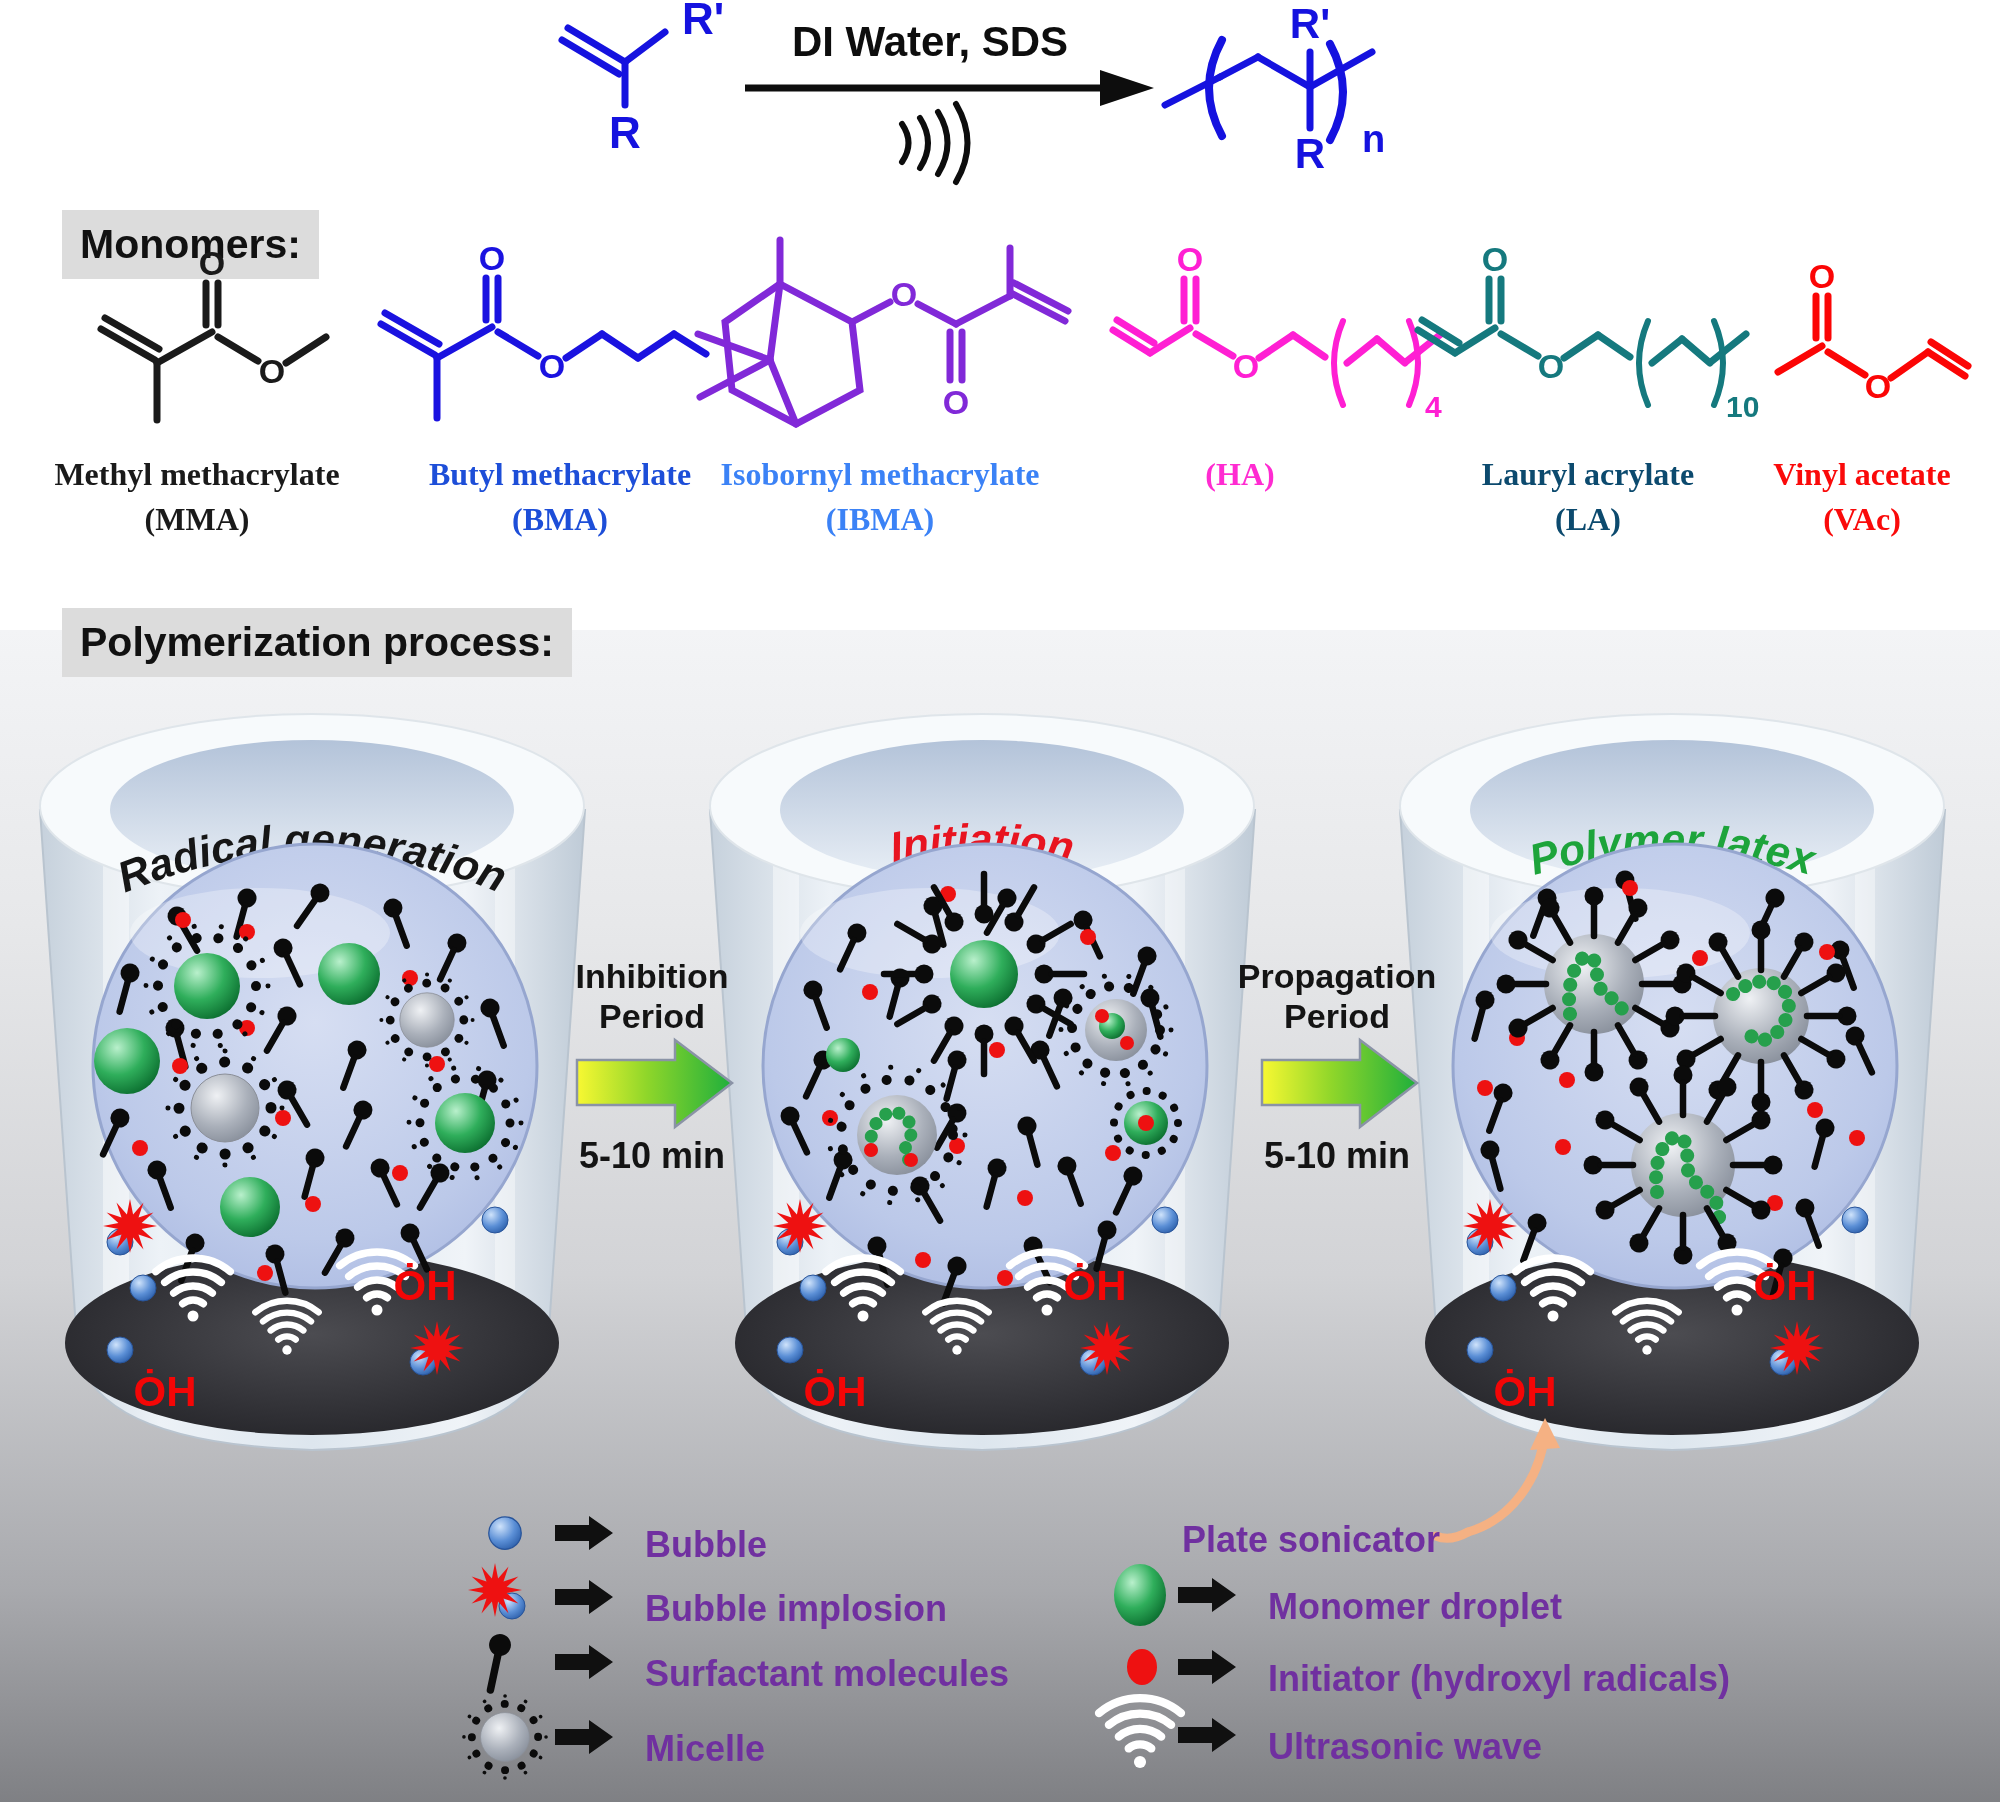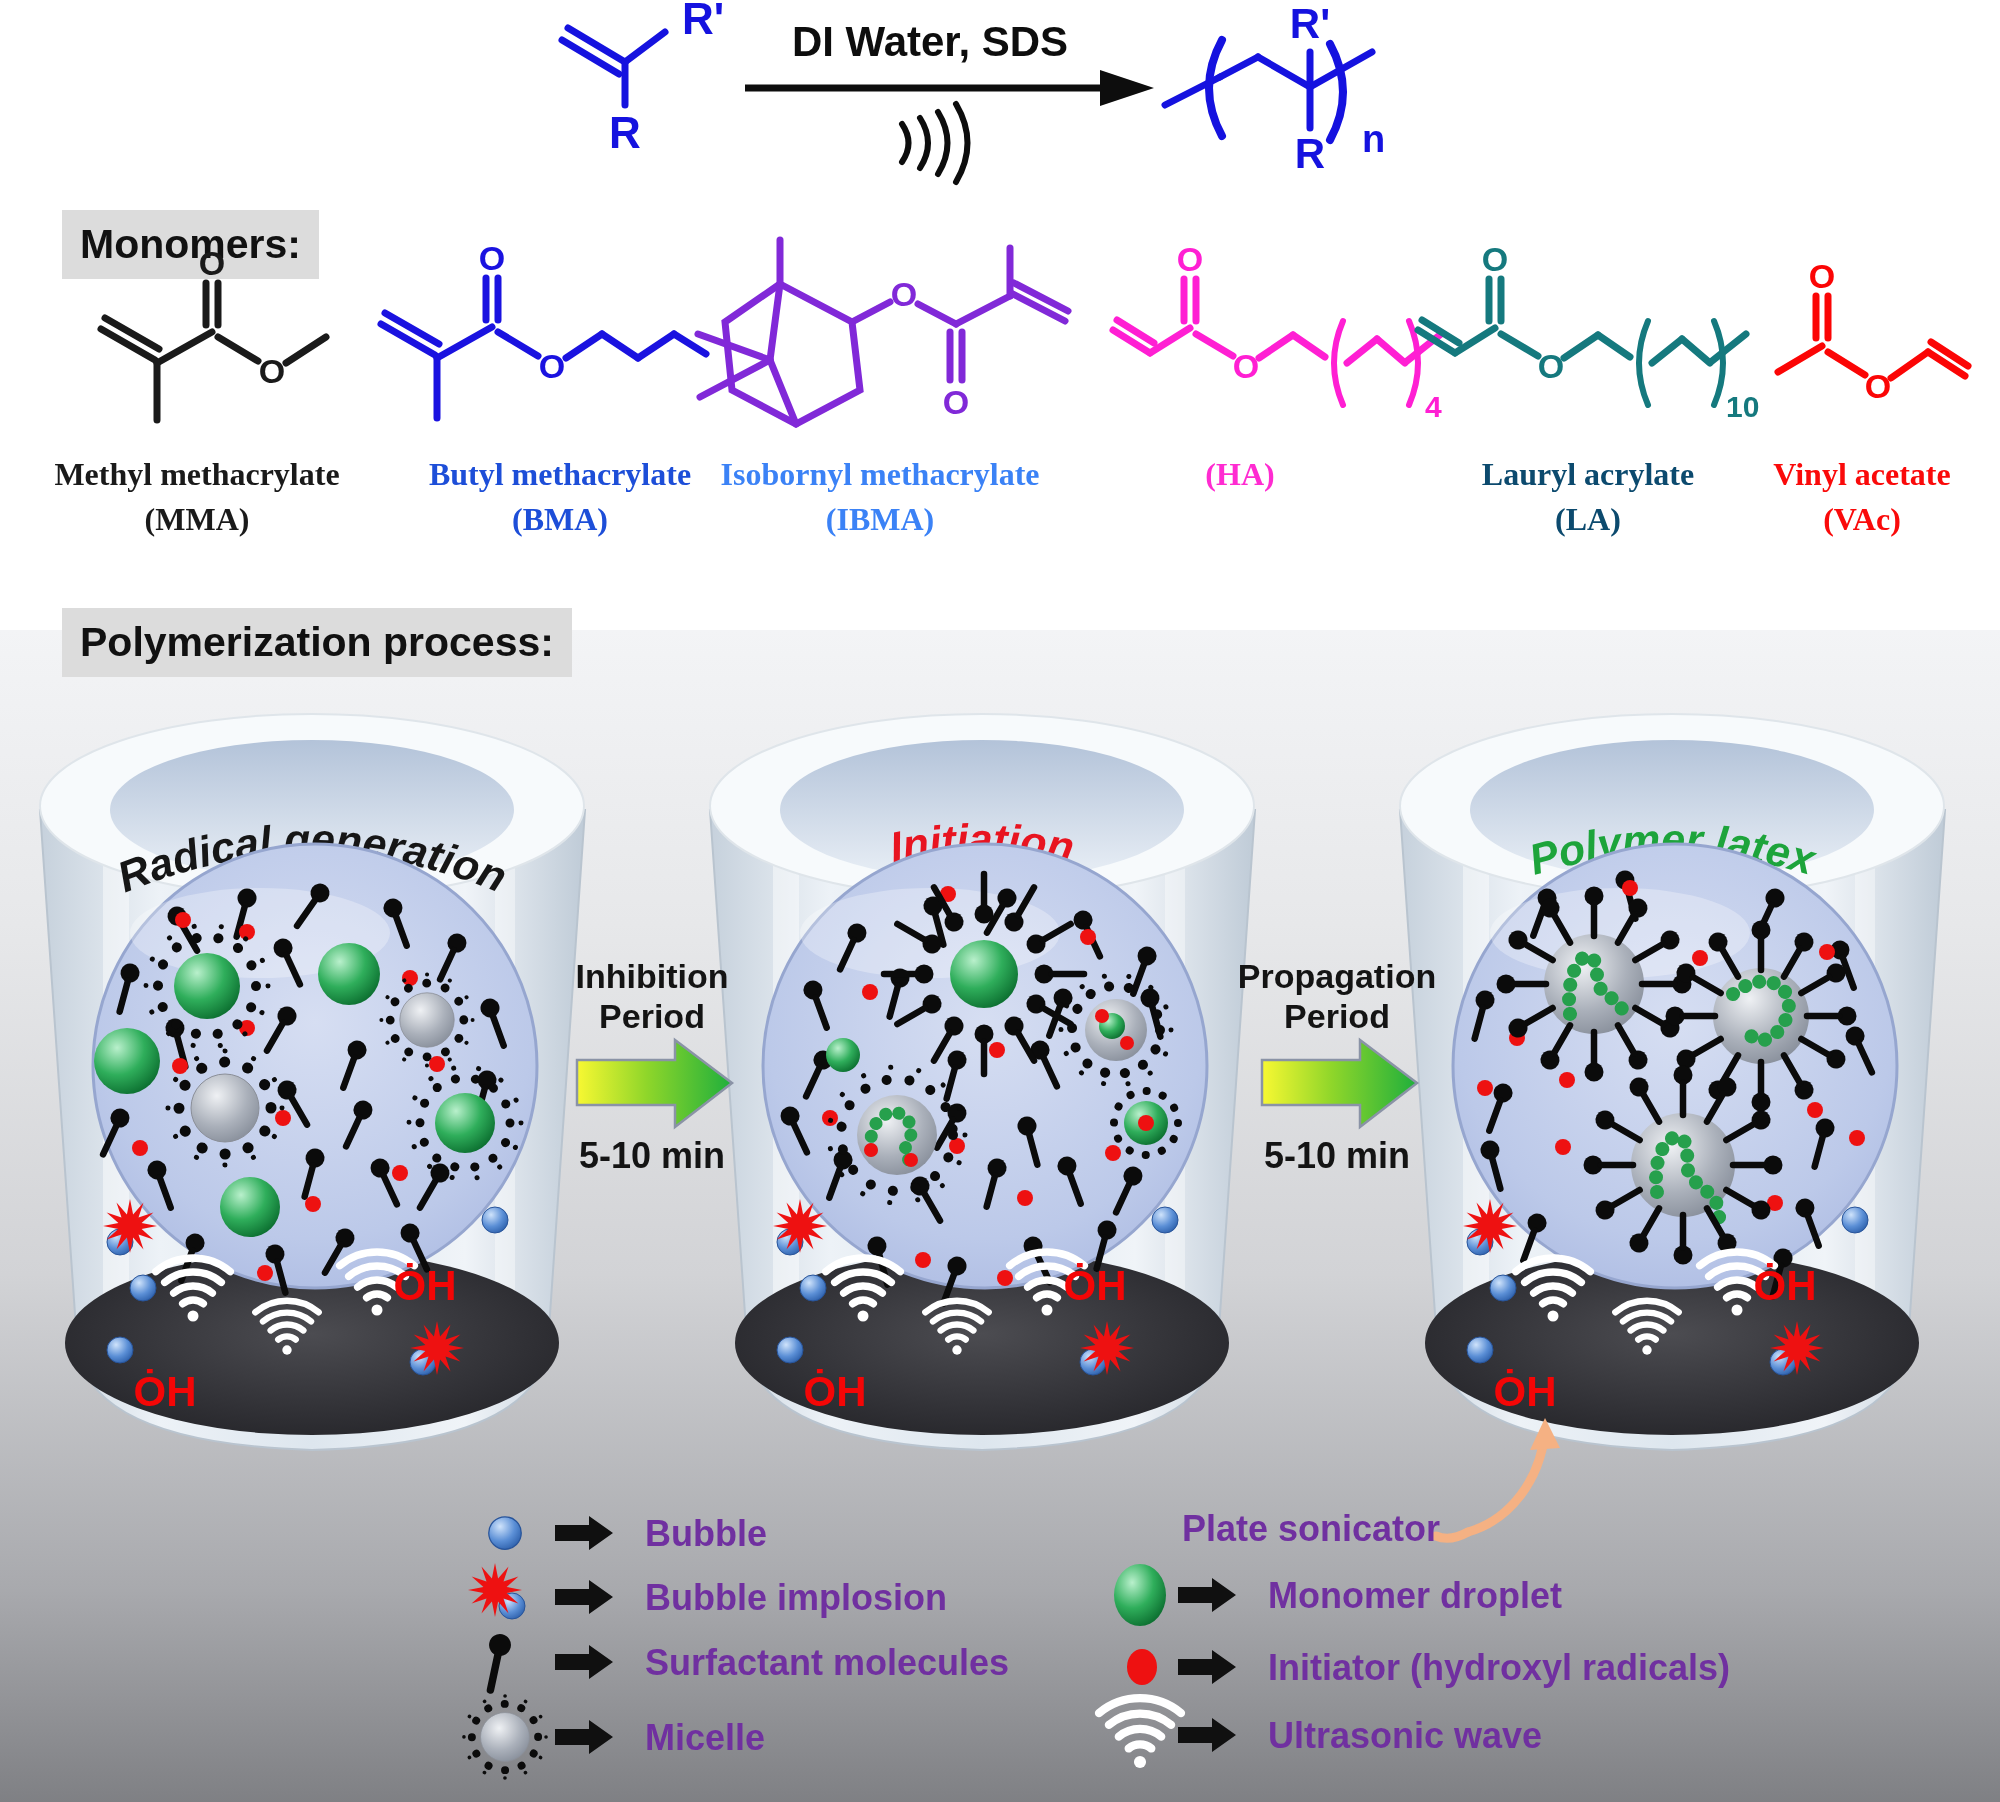--- a/index.html
+++ b/index.html
@@ -4,21 +4,21 @@
 <style>
   html,body{margin:0;padding:0;background:#fff;}
   #canvas{position:relative;width:2000px;height:1802px;background:#ffffff;overflow:hidden;
           font-family:"Liberation Sans",sans-serif;}
   .abs{position:absolute;}
   #gray-panel{left:0;top:630px;width:2000px;height:1172px;
       background:linear-gradient(180deg,#f3f4f6 0%,#e7e8ea 25%,#d2d3d6 55%,#a8a9ad 82%,#7f8084 100%);}
   .section-chip{background:#dcdcdc;color:#111;font-weight:bold;font-size:41px;
       padding:12px 18px;line-height:1.1;margin-left:34px;}
   .mlabel{width:360px;text-align:center;font-weight:bold;font-size:32px;line-height:45px;top:452px;font-family:Liberation Serif, serif;}
-  .legend-label{font-weight:bold;font-size:36px;color:#7030a0;white-space:nowrap;}
+  .legend-label{font-weight:bold;font-size:36px;color:#7030a0;white-space:nowrap;margin-top:11px;}
   svg{position:absolute;overflow:visible;}
   text{font-family:"Liberation Sans",sans-serif;}
 </style>
 </head>
 <body>
 
 <div id="canvas">
 <div id="gray-panel" class="abs"></div>
 
 <svg width="0" height="0">

